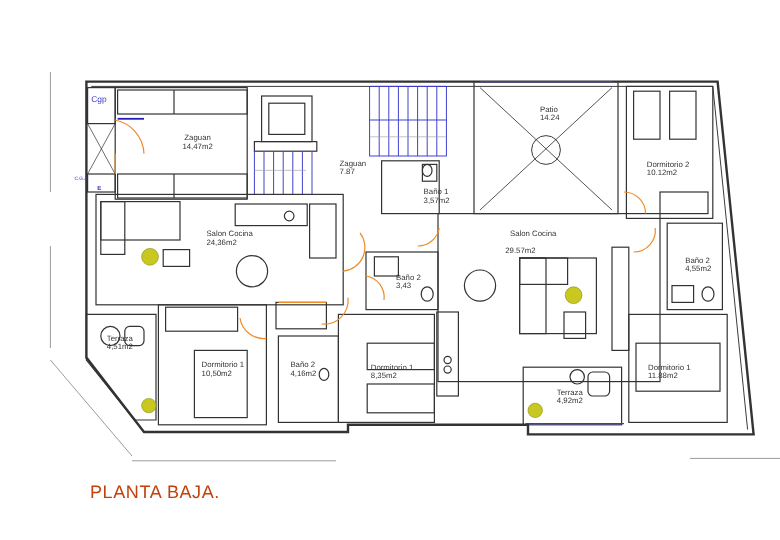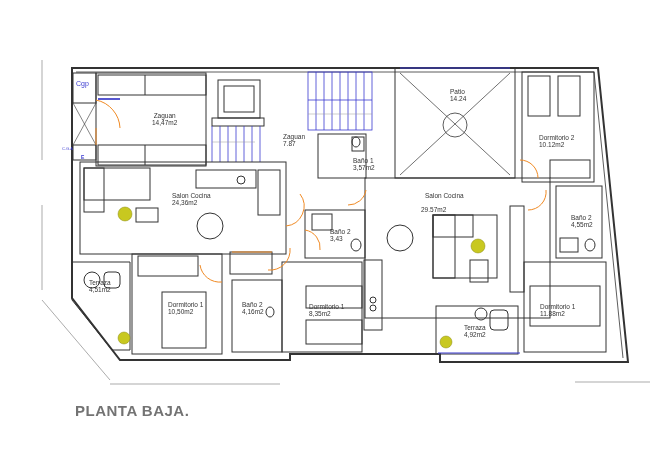--- a/index.html
+++ b/index.html
@@ -1,20 +1,20 @@
 <!DOCTYPE html>
 <html><head>
 <meta charset="utf-8">
 <style>
   html,body{margin:0;padding:0;background:#ffffff;}
   body{width:650px;height:450px;position:relative;overflow:hidden;font-family:"Liberation Sans",sans-serif;}
   #plan{position:absolute;left:0;top:0;}
   .lbl{position:absolute;font-family:"Liberation Sans",sans-serif;font-size:6.5px;color:#333;line-height:7px;text-align:left;white-space:nowrap;}
   .lbl span{display:block;}
-  .title{position:absolute;left:75px;top:402px;font-family:"Liberation Sans",sans-serif;font-weight:bold;font-size:15px;letter-spacing:0.5px;color:#737373;text-align:right;}
+  .title{position:absolute;left:75px;top:402px;font-family:"Liberation Sans",sans-serif;font-weight:normal;font-size:15px;letter-spacing:0.5px;color:#c2410c;text-align:right;}
   .tag{position:absolute;font-family:"Liberation Sans",sans-serif;color:#3a3ad0;}
 </style>
 </head>
 <body>
 
 <svg id="plan" width="650" height="450" viewBox="0 0 650 450" xmlns="http://www.w3.org/2000/svg">
   <g fill="none" stroke="#333" stroke-width="1">
 
     <line x1="42" y1="60" x2="42" y2="160" stroke="#888" stroke-width="0.7"></line>
     <line x1="42" y1="205" x2="42" y2="290" stroke="#888" stroke-width="0.7"></line>

